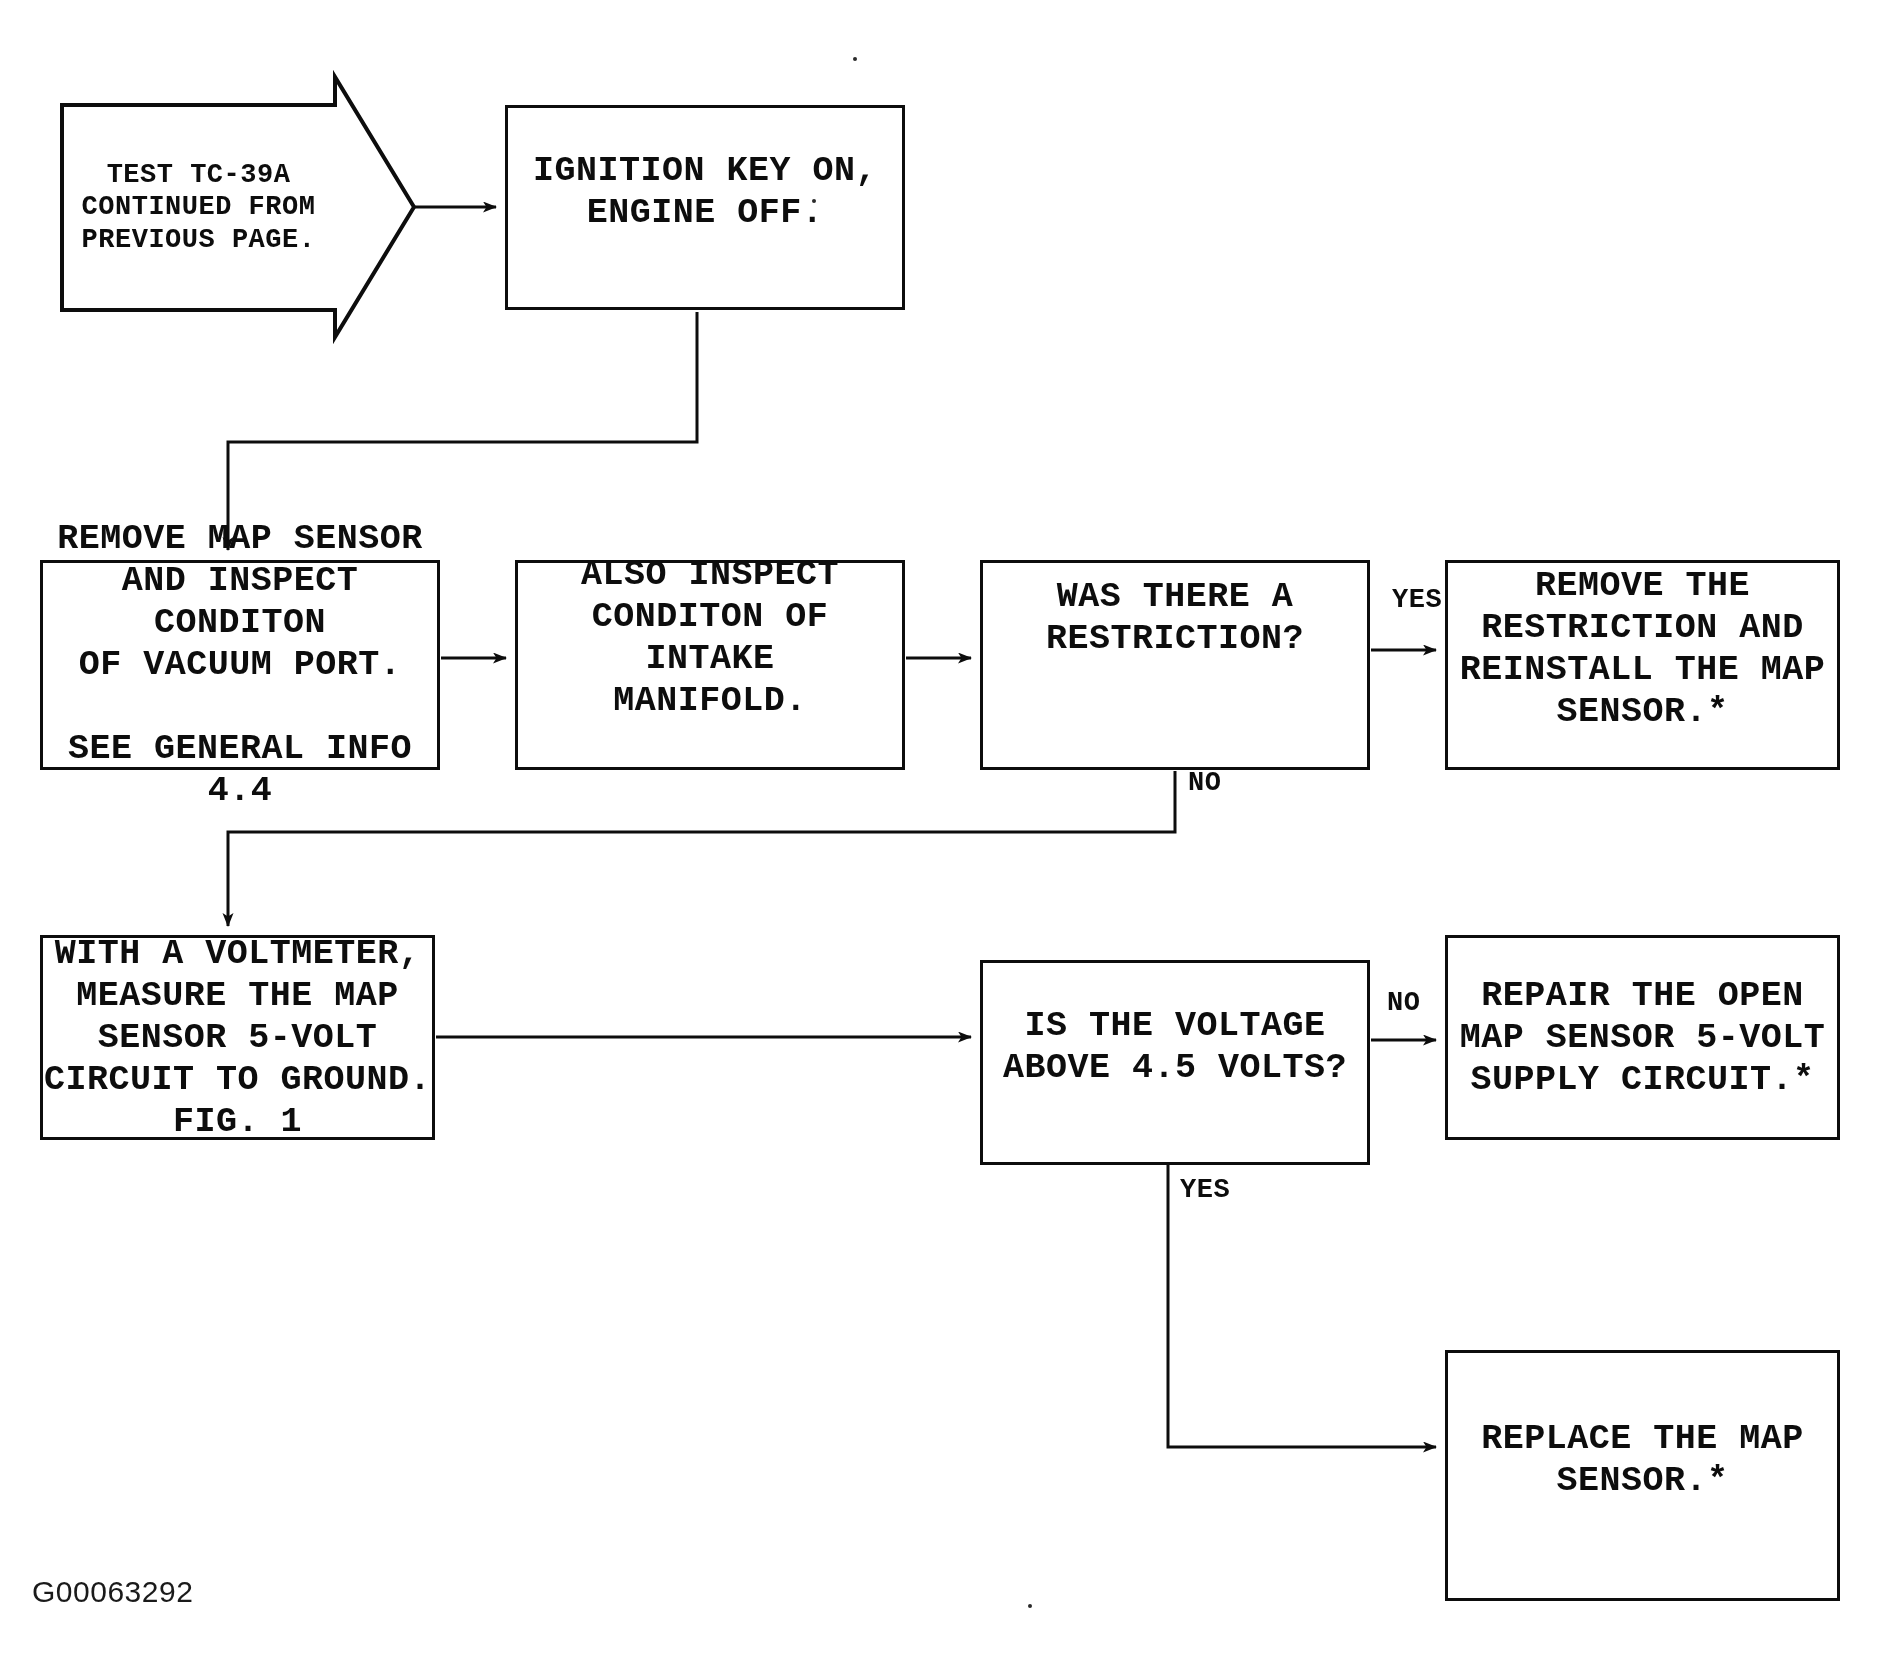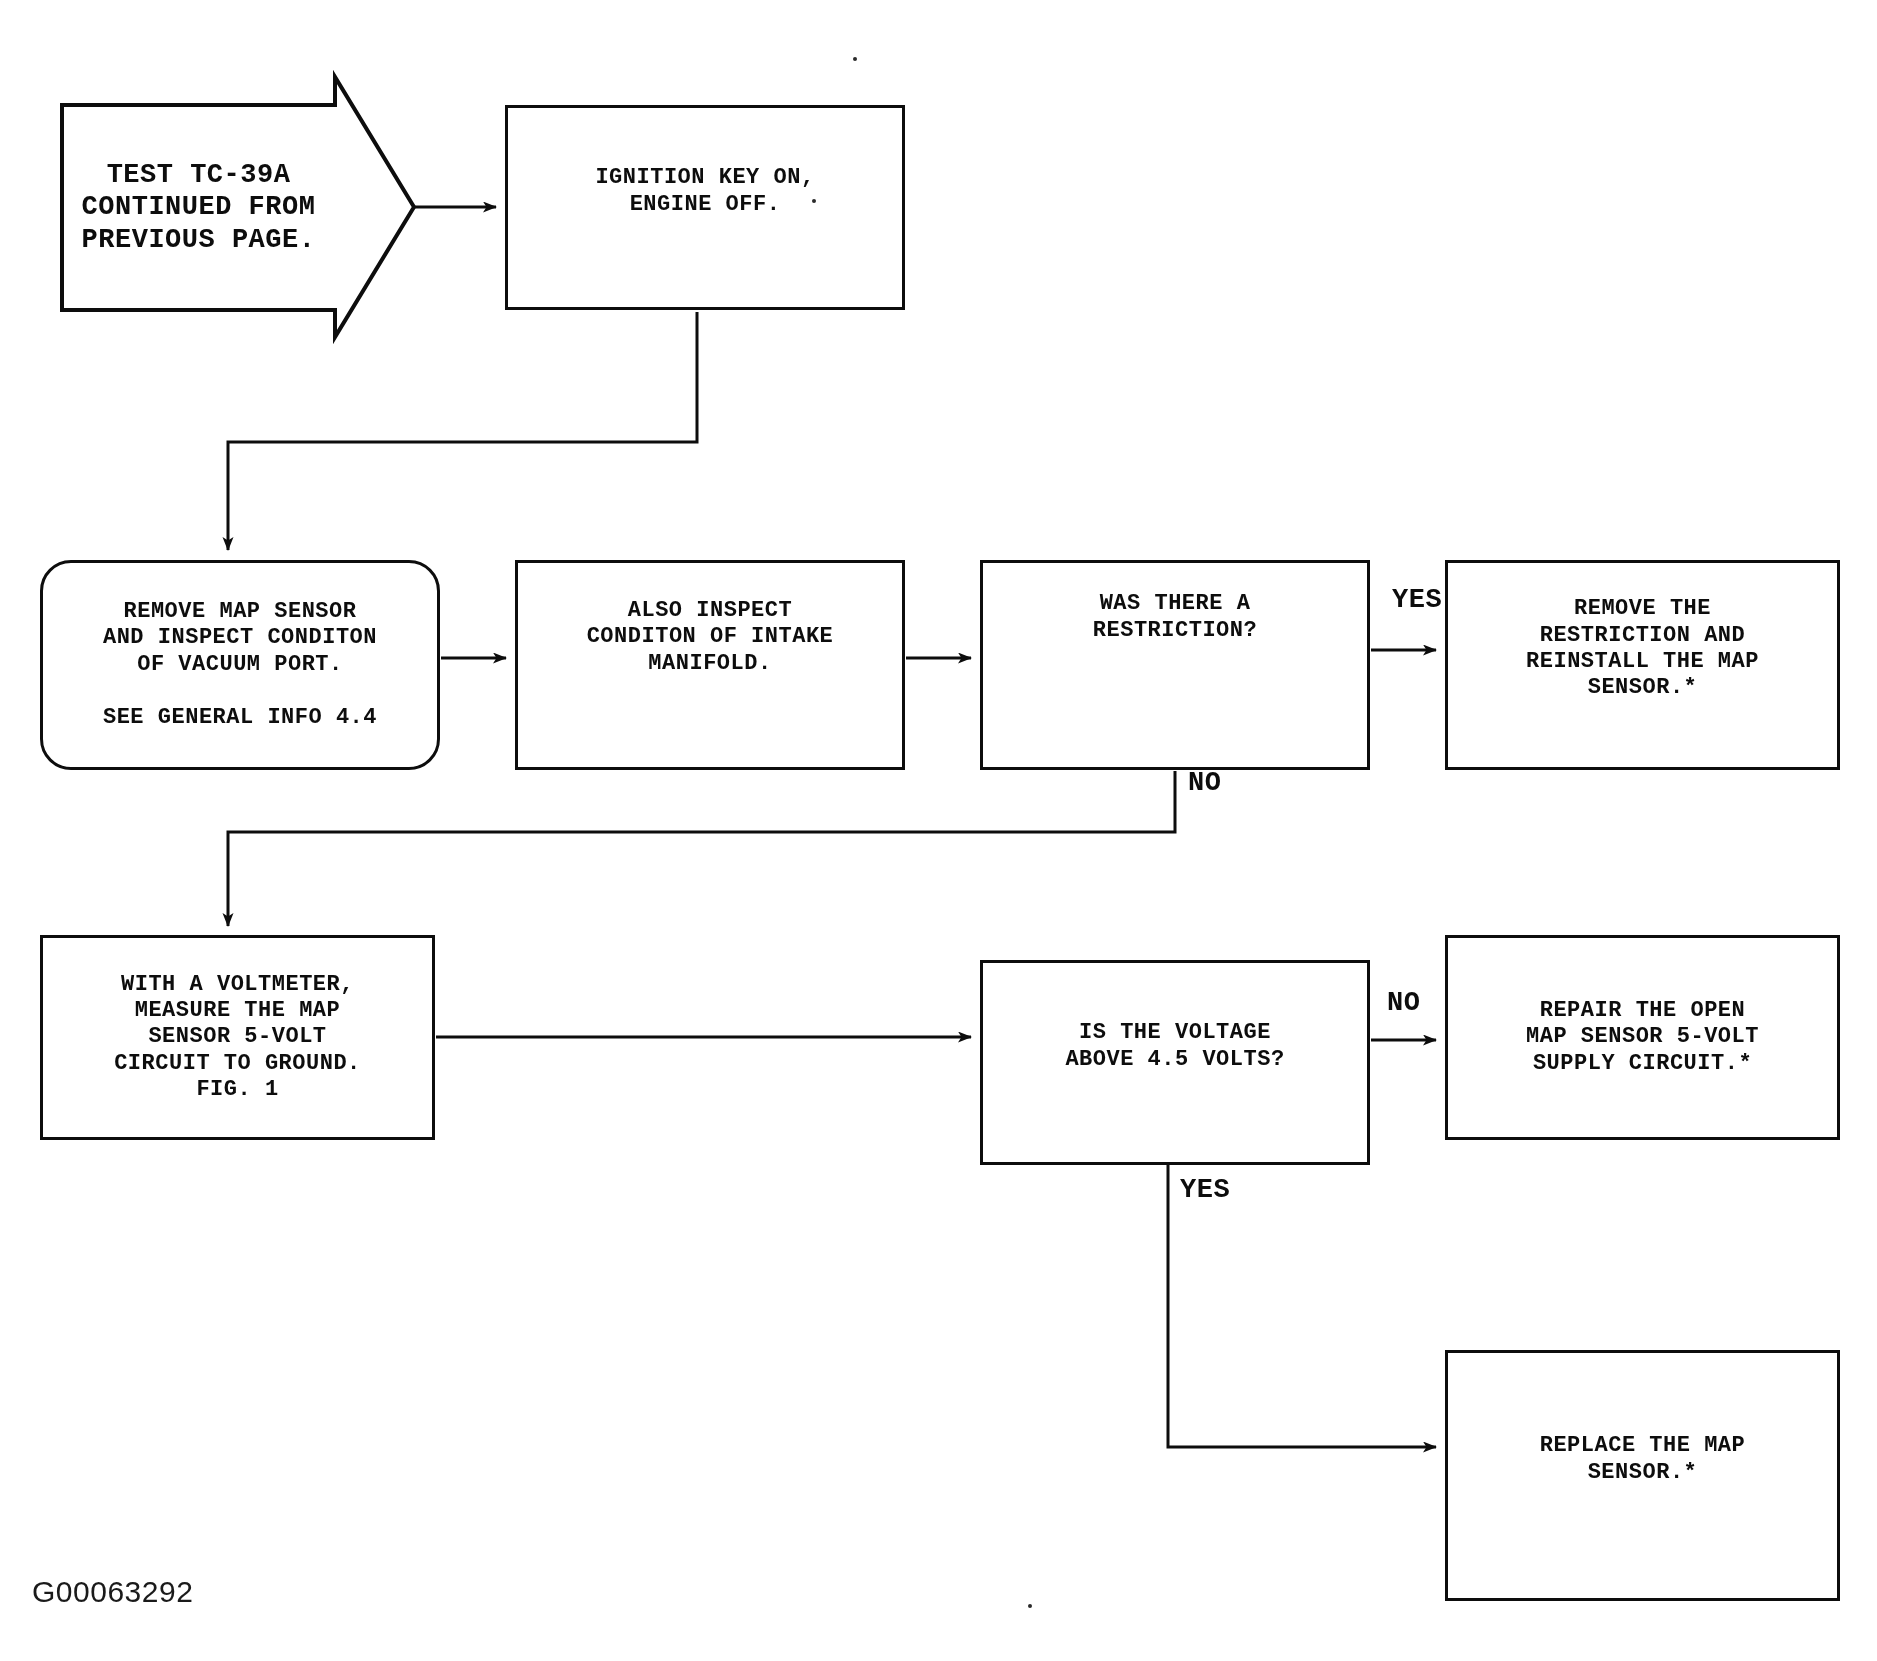--- a/index.html
+++ b/index.html
@@ -13,21 +13,21 @@
   }
   svg.wires{position:absolute;left:0;top:0;width:1877px;height:1661px;}
   .node{
     position:absolute;
     border:3px solid #0d0d0d;
     background:#ffffff;
     display:flex;
     align-items:center;
     justify-content:center;
     text-align:center;
-    font-size:22px;
+    font-size:35px;
     font-weight:700;
     line-height:1.2;
     letter-spacing:0.5px;
     white-space:pre-line;
     box-sizing:border-box;
   }
   .shape-label{
     position:absolute;
     display:flex;
     align-items:center;
@@ -92,21 +92,21 @@
     <polyline points="1168,1141 1168,1447 1436,1447" fill="none" stroke="#0d0d0d" stroke-width="3" marker-end="url(#arrow)"></polyline>
   </svg>
 
   <div class="shape-label" style="left:62px;top:105px;width:273px;height:205px;">TEST TC-39A
 CONTINUED FROM
 PREVIOUS PAGE.</div>
 
   <div class="node lift-sm" style="left:505px;top:105px;width:400px;height:205px;">IGNITION KEY ON,
 ENGINE OFF.</div>
 
-  <div class="node" style="left:40px;top:560px;width:400px;height:210px;border-radius:31px;">REMOVE MAP SENSOR
+  <div class="node" style="left:40px;top:560px;width:400px;height:210px;">REMOVE MAP SENSOR
 AND INSPECT CONDITON
 OF VACUUM PORT.
 
 SEE GENERAL INFO 4.4</div>
 
   <div class="node lift-md" style="left:515px;top:560px;width:390px;height:210px;">ALSO INSPECT
 CONDITON OF INTAKE
 MANIFOLD.</div>
 
   <div class="node lift-lg" style="left:980px;top:560px;width:390px;height:210px;">WAS THERE A

